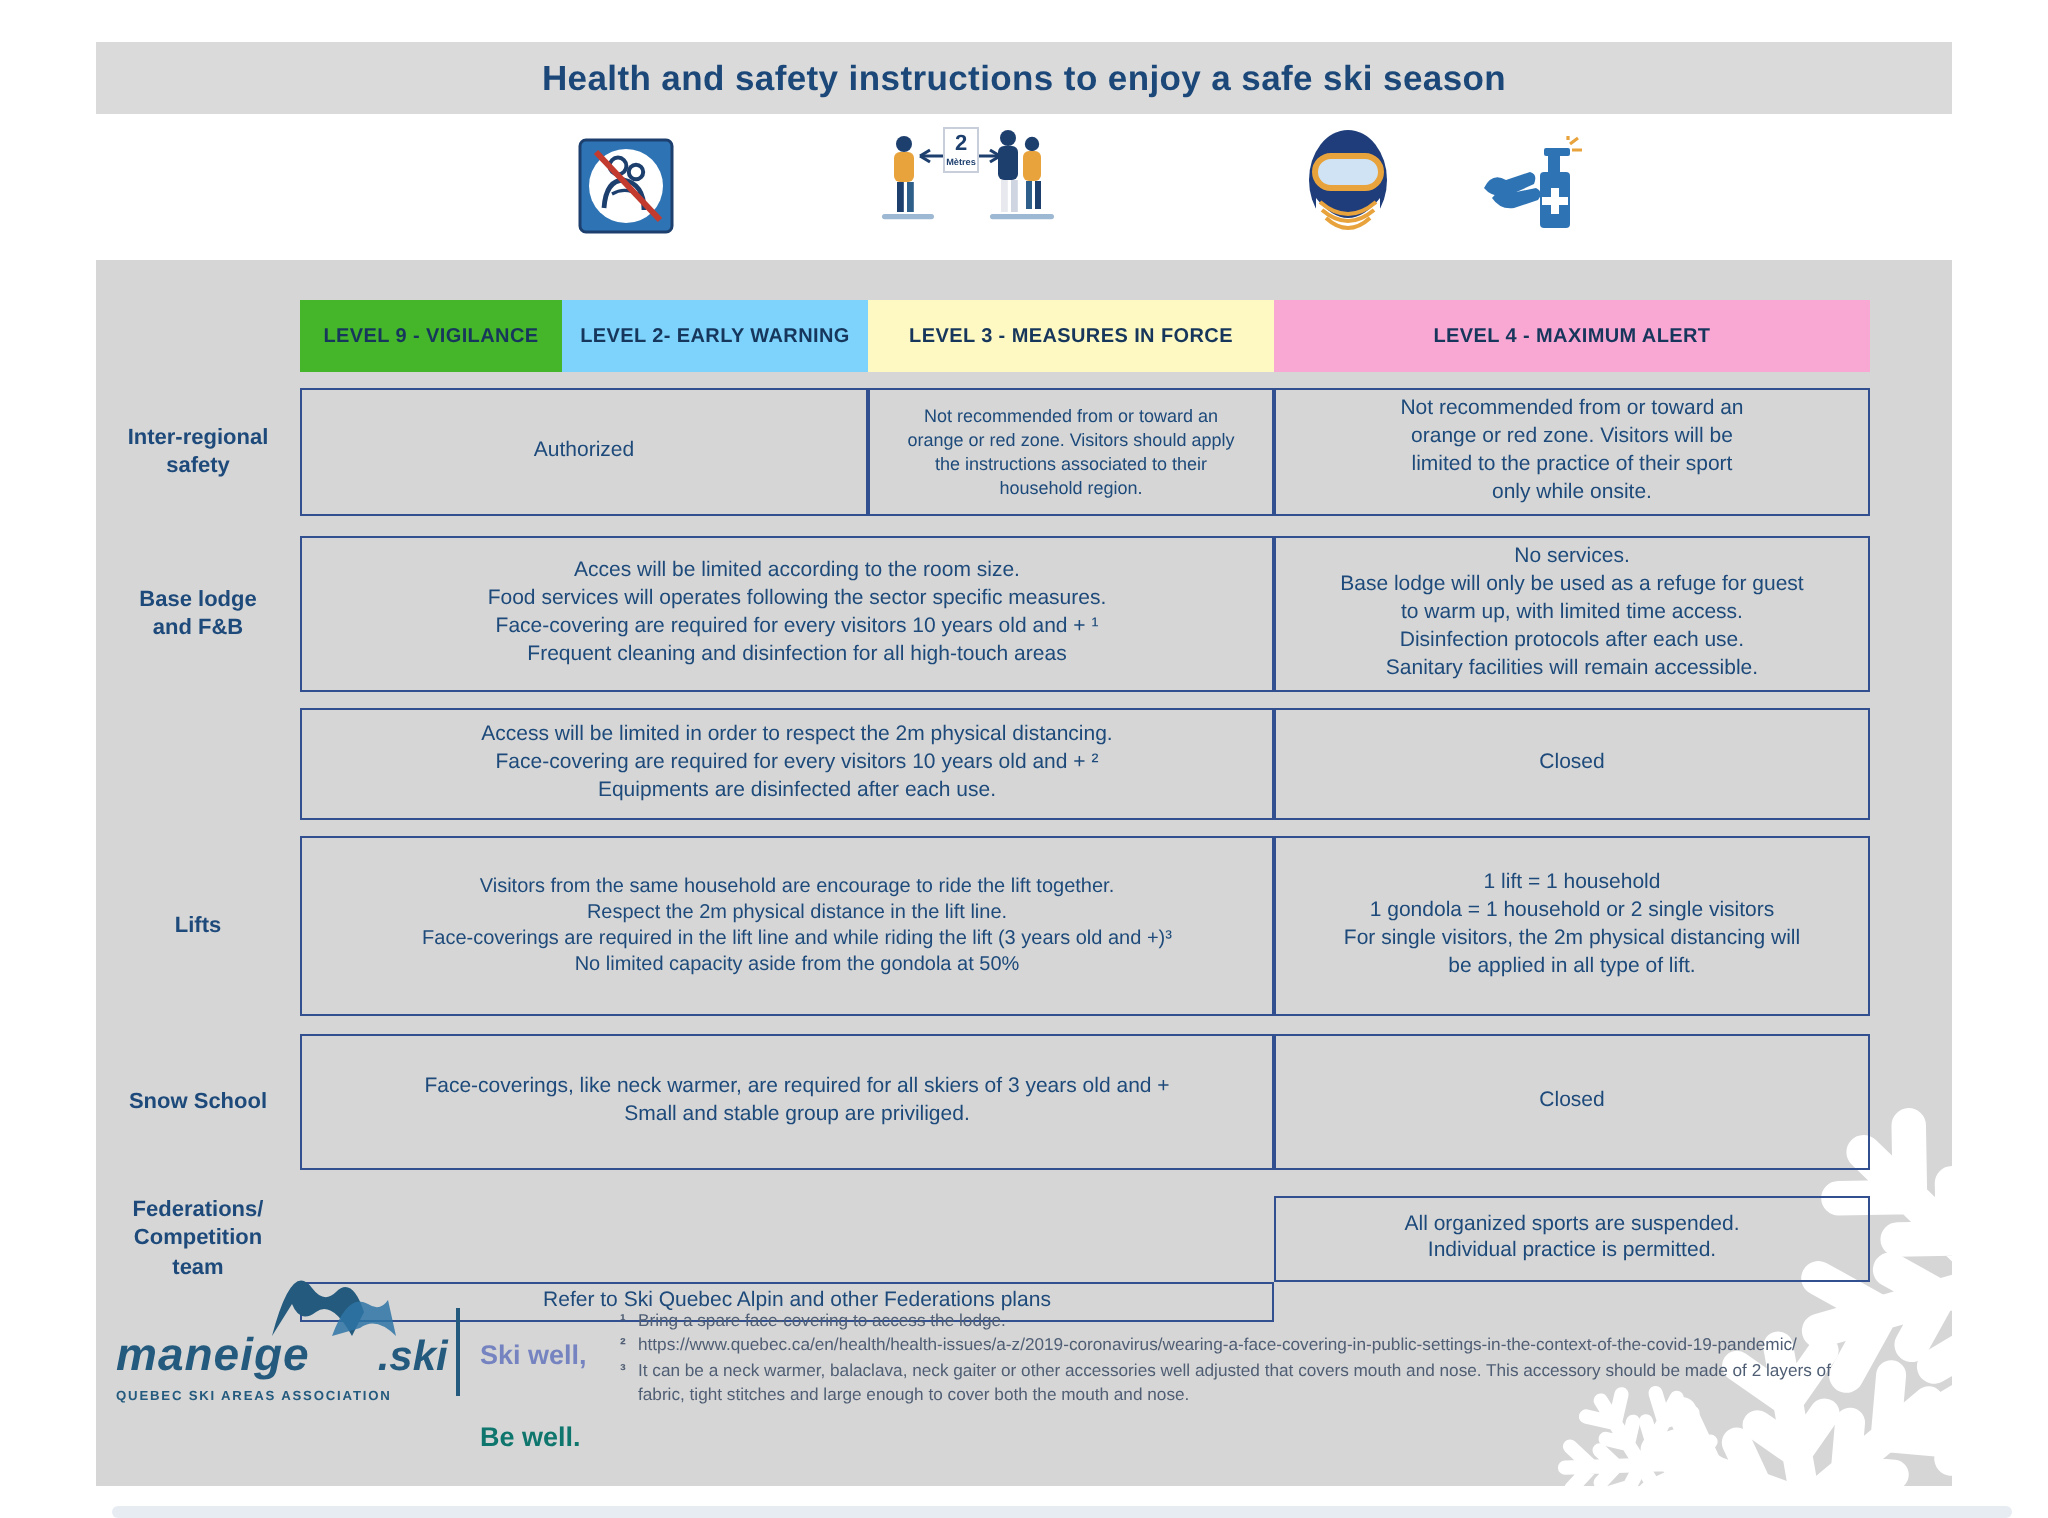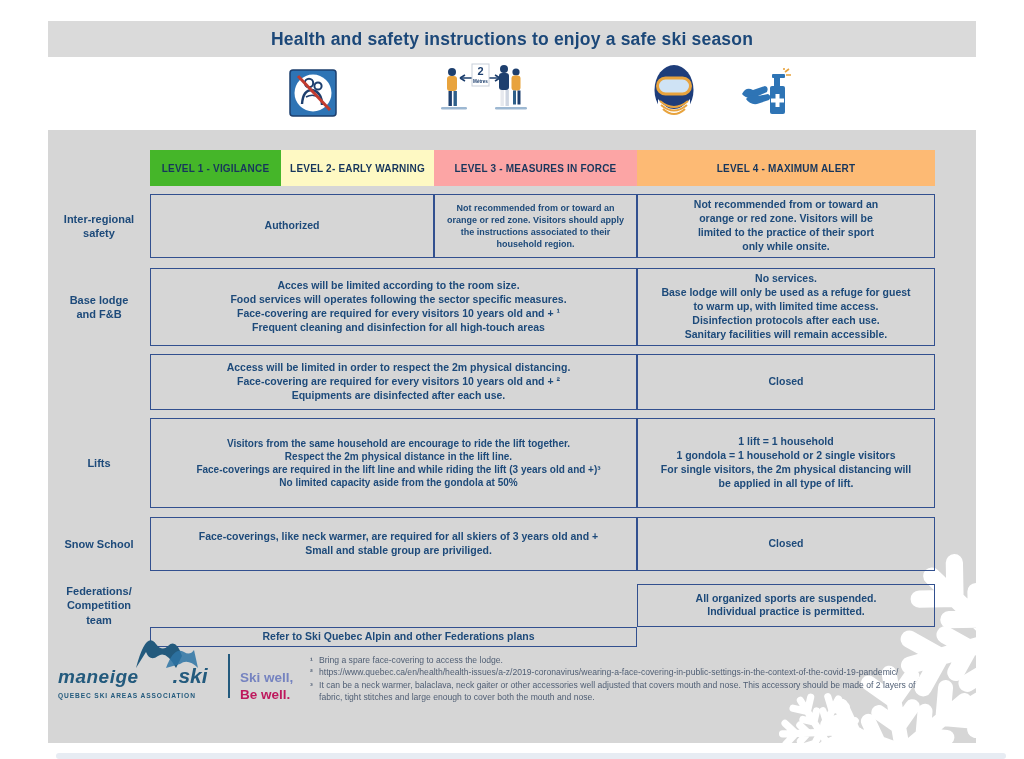--- a/index.html
+++ b/index.html
@@ -21,42 +21,42 @@
   .grid-row{
     display:grid;grid-template-columns:102px 131px 153px 203px 298px;
     position:relative;
   }
   .hdr-cell{
     display:flex;align-items:center;justify-content:center;text-align:center;
     color:#17365c;font-weight:bold;font-size:10px;letter-spacing:.2px;height:36px;
   }
   .cell{
     border:1.5px solid #32508f;display:flex;align-items:center;justify-content:center;
-    text-align:center;color:#1d4a7a;font-weight:bold;font-size:10.5px;line-height:1.32;
+    text-align:center;color:#1d4a7a;font-weight:normal;font-size:10.5px;line-height:1.32;
     white-space:pre-line;padding:2px 4px;box-sizing:border-box;
   }
   .cell.small{font-size:9px;line-height:1.35;}
   .cell.fs10{font-size:10px;}
   .row-label{
     display:flex;align-items:center;justify-content:center;text-align:center;
     color:#1d4a7a;font-weight:bold;font-size:11px;line-height:1.3;white-space:pre-line;
     padding:0 4px;box-sizing:border-box;
   }
   .c2{grid-column:2;} .c3{grid-column:3;} .c4{grid-column:4;} .c5{grid-column:5;}
   .sp2{grid-column:2 / span 2;} .sp3{grid-column:2 / span 3;padding-left:14px;}
   .footer{position:absolute;left:0;top:512px;width:928px;}
   .logo-block{position:absolute;left:10px;top:8px;width:250px;}
   .logo-line{display:flex;align-items:flex-end;}
-  .logo-word{font-size:19px;font-weight:bold;font-style:italic;color:#235a7d;letter-spacing:.5px;}
+  .logo-word{font-size:23px;font-weight:bold;font-style:italic;color:#235a7d;letter-spacing:.5px;}
   .logo-suffix{font-size:21px;font-weight:bold;font-style:italic;color:#235a7d;}
   .logo-org{font-size:6.6px;font-weight:bold;color:#235a7d;letter-spacing:.9px;margin-top:4px;}
   .logo-divider{position:absolute;left:180px;top:12px;width:2px;height:44px;background:#235a7d;}
   .slogan{position:absolute;left:192px;top:28px;line-height:1.25;font-size:13.5px;font-weight:bold;}
   .slogan .l1{color:#7583c0;}
-  .slogan .l2{color:#be185d;}
+  .slogan .l2{color:#0f766e;margin-top:24px;}
   .footnotes{position:absolute;left:262px;top:12px;width:606px;color:#4f5e74;font-size:8.6px;line-height:1.45;}
   .footnote{display:flex;}
   .fn-marker{width:9px;flex:0 0 9px;font-weight:bold;}
   .fn-text{flex:1;}
   .flake{position:absolute;pointer-events:none;}
   .bottom-strip{position:absolute;left:56px;width:950px;bottom:0;height:6px;background:#e7ecf3;border-radius:3px;}
 </style>
 </head>
 <body>
 
@@ -150,24 +150,24 @@
       <use href="#flakeShape"></use>
     </svg>
   <svg class="flake" style="left:755px;top:522px;transform:rotate(-10deg)" width="200" height="200" viewBox="-100 -100 200 200">
       <use href="#flakeShape"></use>
     </svg>
   <svg class="flake" style="left:725px;top:555px;transform:rotate(28deg)" width="95" height="95" viewBox="-100 -100 200 200">
       <use href="#flakeShape"></use>
     </svg>
 
   <div class="grid-row" style="margin-top:20px;margin-bottom:8px">
-    <div class="hdr-cell c2" style="background-color: rgb(69, 182, 41);">LEVEL 1 - VIGILANCE</div>
-    <div class="hdr-cell c3" style="background-color: #fef9c3;">LEVEL 2- EARLY WARNING</div>
-    <div class="hdr-cell c4" style="background-color: #fca5a5; text-align: right;">LEVEL 3 - MEASURES IN FORCE</div>
-    <div class="hdr-cell c5" style="background-color: #fdba74;">LEVEL 4 - MAXIMUM ALERT</div>
+    <div class="hdr-cell c2" style="background-color: rgb(69, 182, 41);">LEVEL 9 - VIGILANCE</div>
+    <div class="hdr-cell c3" style="background-color: #7dd3fc;">LEVEL 2- EARLY WARNING</div>
+    <div class="hdr-cell c4" style="background-color: #fef9c3; text-align: right;">LEVEL 3 - MEASURES IN FORCE</div>
+    <div class="hdr-cell c5" style="background-color: #f9a8d4;">LEVEL 4 - MAXIMUM ALERT</div>
   </div>
 
   <div class="grid-row" style="height:64px;margin-bottom:10px">
     <div class="row-label">Inter-regional
 safety</div>
     <div class="cell sp2">Authorized</div>
     <div class="cell small c4">Not recommended from or toward an
 orange or red zone. Visitors should apply
 the instructions associated to their
 household region.</div>
@@ -203,21 +203,21 @@
     <div class="cell sp3 fs10">Visitors from the same household are encourage to ride the lift together.
 Respect the 2m physical distance in the lift line.
 Face-coverings are required in the lift line and while riding the lift (3 years old and +)³
 No limited capacity aside from the gondola at 50%</div>
     <div class="cell c5">1 lift = 1 household
 1 gondola = 1 household or 2 single visitors
 For single visitors, the 2m physical distancing will
 be applied in all type of lift.</div>
   </div>
 
-  <div class="grid-row" style="height:54px;margin-bottom:13px">
+  <div class="grid-row" style="height:68px;margin-bottom:13px">
     <div class="row-label">Snow School</div>
     <div class="cell sp3">Face-coverings, like neck warmer, are required for all skiers of 3 years old and +
 Small and stable group are priviliged.</div>
     <div class="cell c5">Closed</div>
   </div>
 
   <div class="grid-row" style="height:46px">
     <div class="row-label">Federations/
 Competition
 team</div>

